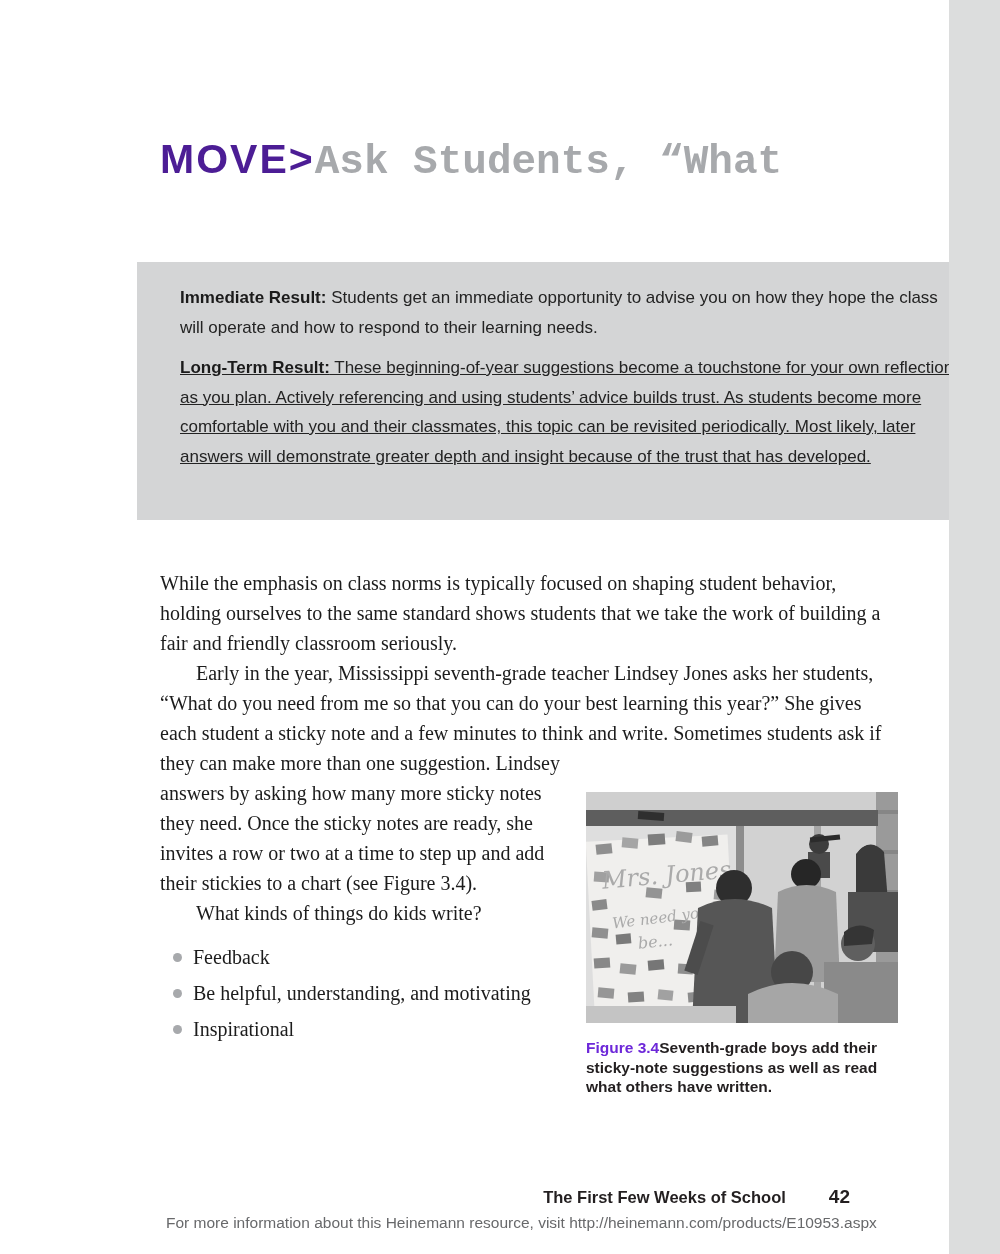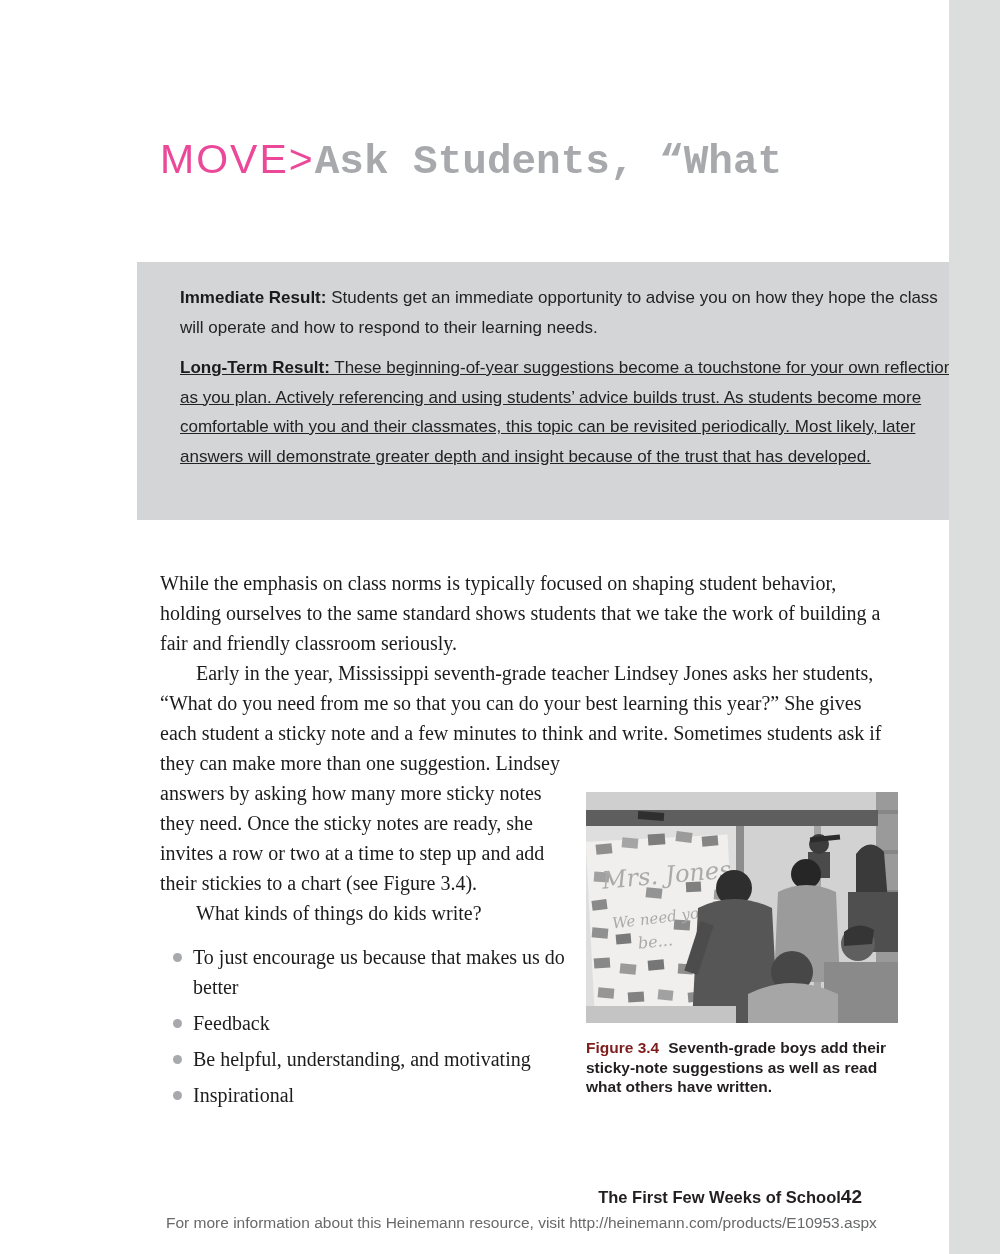--- a/index.html
+++ b/index.html
@@ -22,23 +22,23 @@
   .heading {
     position: absolute;
     left: 160px; top: 134px;
     width: 720px;
     font-size: 41px;
     line-height: 51px;
     white-space: nowrap;
   }
   .heading .move {
     font-family: "Liberation Sans", sans-serif;
-    font-weight: 400;
+    font-weight: 700;
     letter-spacing: 2px;
-    color: #ec4899;
+    color: #4c1d95;
     text-align: right;
   }
   .heading .slab {
     font-family: "Liberation Mono", "DejaVu Sans Mono", monospace;
     font-weight: 700;
     color: #a7a9ac;
   }
 
   
   .result-box {
@@ -85,21 +85,21 @@
     height: 231px;
     background: #bdbdbd;
   }
   .caption {
     margin-top: 15px;
     font-size: 15.5px;
     font-weight: 700;
     line-height: 19.5px;
     color: #231f20;
   }
-  .caption .cap-label { color: #7f1d1d; margin-right: 9px; }
+  .caption .cap-label { color: #6d28d9; }
 
   .bullet-list {
     margin: 14px 0 0 0;
     padding: 0;
     list-style: none;
   }
   .bullet-list li {
     position: relative;
     padding-left: 33px;
     margin-bottom: 6px;
@@ -109,23 +109,24 @@
     left: 13px; top: 11px;
     width: 9px; height: 9px;
     border-radius: 50%;
     background: #a7a9ac;
   }
 
   
   .running-foot {
     position: absolute;
     top: 1186px;
-    right: 138px;
+    right: 150px;
     display: flex;
     align-items: baseline;
+    gap: 43px;
   }
   .running-foot .book-title {
     font-size: 16.5px;
     font-weight: 700;
     color: #231f20;
   }
   .running-foot .page-num {
     font-size: 19px;
     font-weight: 700;
     color: #231f20;
@@ -243,21 +244,20 @@
 
           <rect x="0" y="214" width="150" height="17" fill="#c4c4c4"></rect>
         </svg>
         <figcaption class="caption"><span class="cap-label">Figure 3.4</span><span>Seventh-grade boys add their sticky-note suggestions as well as read what others have written.</span></figcaption>
       </figure>
 
       <p>answers by asking how many more sticky notes they need. Once the sticky notes are ready, she invites a row or two at a time to step up and add their stickies to a chart (see Figure 3.4).</p>
       <p class="indent">What kinds of things do kids write?</p>
 
       <ul class="bullet-list">
-        <li><span class="dot"></span><span>To just encourage us because that makes us do better</span></li>
         <li><span class="dot"></span><span>Feedback</span></li>
         <li><span class="dot"></span><span>Be helpful, understanding, and motivating</span></li>
         <li><span class="dot"></span><span>Inspirational</span></li>
       </ul>
     </div>
   </div>
 
   <div class="running-foot">
     <span class="book-title">The First Few Weeks of School</span>
     <span class="page-num">42</span>

